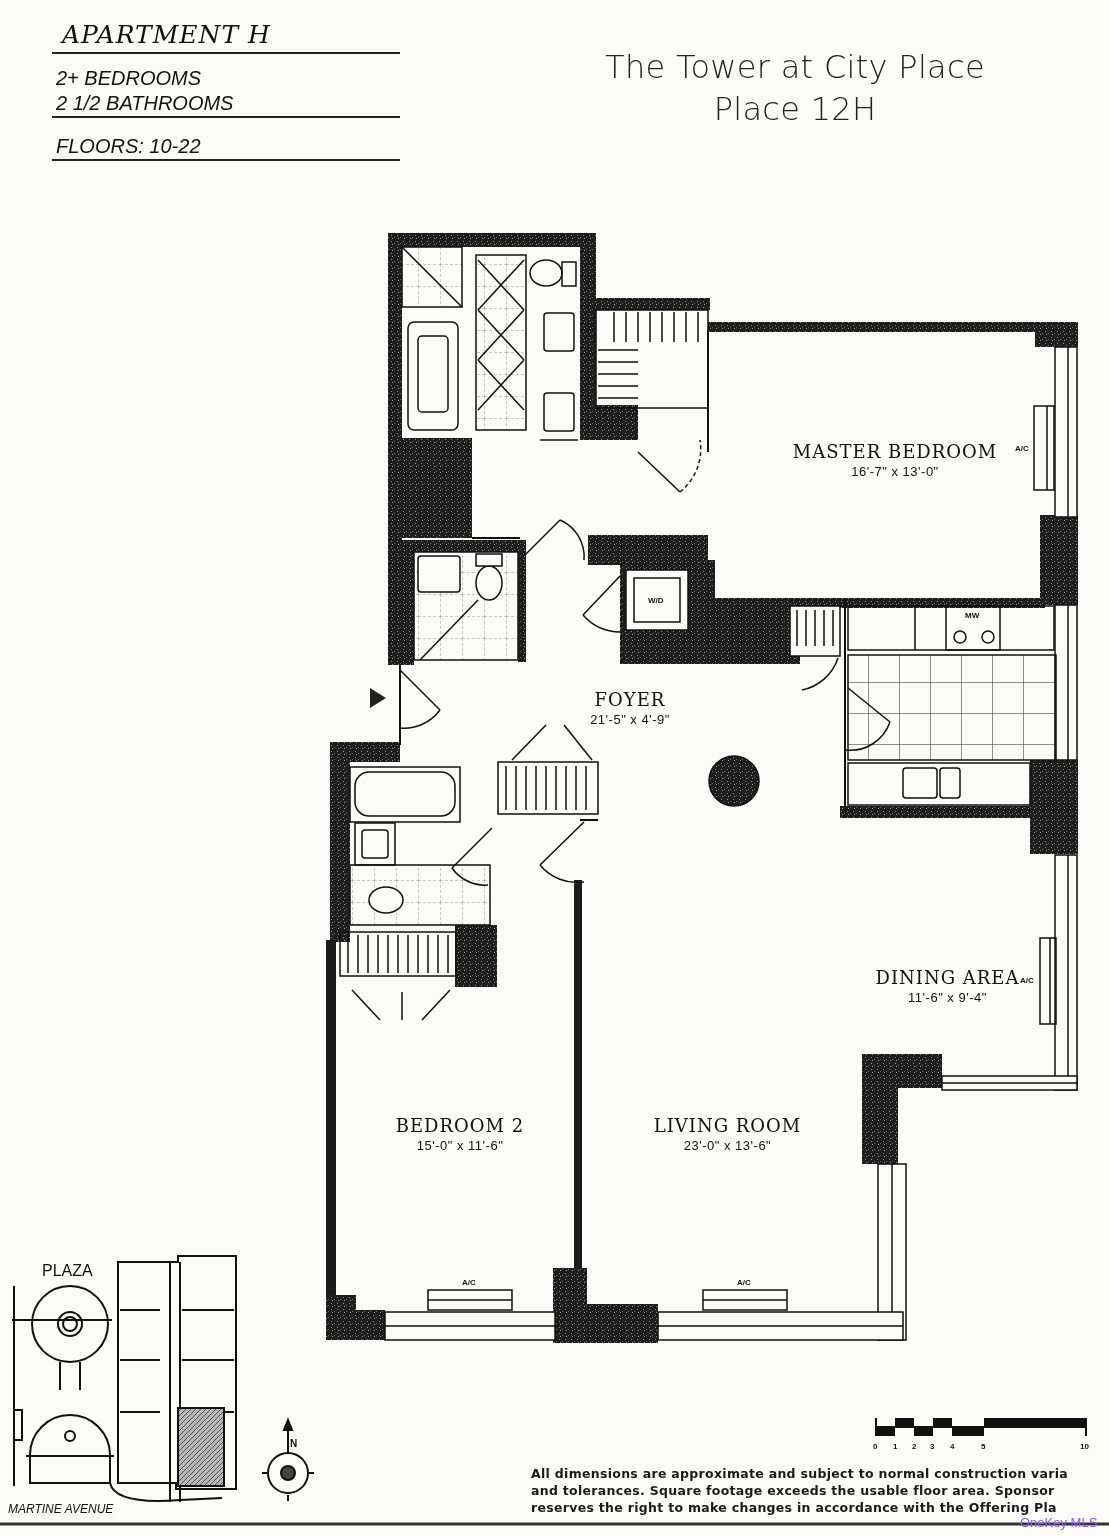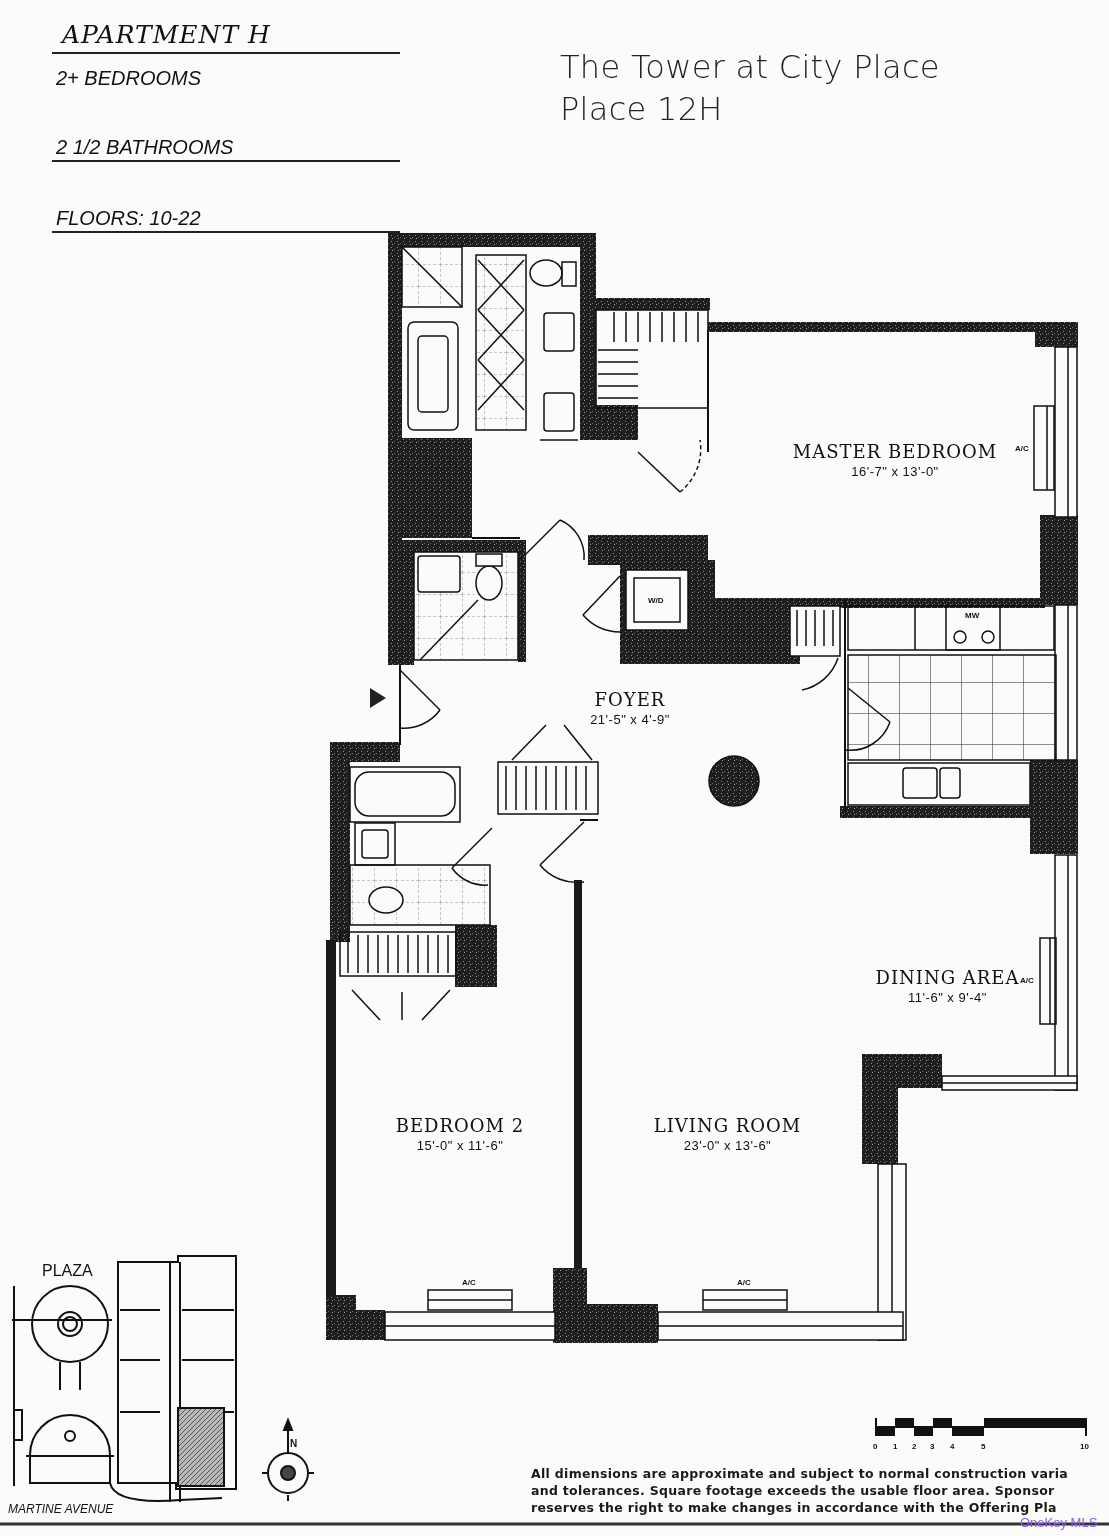--- a/index.html
+++ b/index.html
@@ -1,39 +1,39 @@
 <!DOCTYPE html>
 <html><head>
 <meta charset="utf-8">
 <style>
   html,body{margin:0;padding:0;}
   body{width:1109px;height:1536px;background:#fbfbfa;position:relative;overflow:hidden;font-family:"DejaVu Sans",sans-serif;color:#111;}
   .info-block{position:absolute;left:52px;top:16px;width:348px;font-style:italic;}
   .apt-title{font-family:"DejaVu Serif",serif;font-size:25px;letter-spacing:1px;padding-left:10px;height:36px;line-height:38px;border-bottom:2px solid #222;}
-  .info-row{font-family:"Liberation Sans",sans-serif;font-size:20px;padding-left:4px;line-height:25px;margin-top:44px;}
+  .info-row{font-family:"Liberation Sans",sans-serif;font-size:20px;padding-left:4px;line-height:25px;}
   .info-row.ruled{border-bottom:2px solid #222;}
-  .bld-title{position:absolute;left:560px;top:46px;width:470px;font-family:"DejaVu Sans",sans-serif;font-weight:300;font-size:32px;line-height:42px;color:#222;}
+  .bld-title{position:absolute;left:560px;top:46px;width:470px;text-align:center;font-family:"DejaVu Sans",sans-serif;font-weight:300;font-size:32px;line-height:42px;color:#222;}
   .bld-title div{letter-spacing:0.3px;}
   #plan{position:absolute;left:0;top:0;}
   .room-label{position:absolute;text-align:center;font-family:"DejaVu Serif",serif;font-size:18px;letter-spacing:1px;white-space:nowrap;line-height:20px;}
   .room-dim{display:block;font-family:"Liberation Sans",sans-serif;font-size:13px;letter-spacing:0.5px;}
   .small-label{position:absolute;font-family:"Liberation Sans",sans-serif;font-size:8px;font-weight:bold;}
   .disclaimer{position:absolute;left:531px;top:1465px;width:590px;font-family:"DejaVu Sans",sans-serif;font-weight:bold;font-size:12.5px;line-height:17px;white-space:nowrap;color:#1a1a1a;letter-spacing:0.3px;}
   .scale-label{position:absolute;font-family:"Liberation Sans",sans-serif;font-weight:bold;font-size:8px;top:1442px;}
   .site-label{position:absolute;font-family:"Liberation Sans",sans-serif;font-size:14px;margin-top:6px;}
   .watermark{position:absolute;left:1020px;top:1515px;font-family:"Liberation Sans",sans-serif;font-size:13px;color:#8b5cf6;}
 </style>
 </head>
 <body>
 
 <div class="info-block">
   <div class="apt-title">APARTMENT  H</div>
   <div class="info-row" style="margin-top:12px;">2+ BEDROOMS</div>
   <div class="info-row ruled">2 1/2 BATHROOMS</div>
-  <div class="info-row ruled" style="padding-top:0;">FLOORS: 10-22</div>
+  <div class="info-row ruled" style="padding-top:16px;">FLOORS: 10-22</div>
 </div>
 
 <div class="bld-title">
   <div>The Tower at City Place</div>
   <div>Place 12H</div>
 </div>
 
 <svg id="plan" width="1109" height="1536" viewBox="0 0 1109 1536">
   <defs>
     <pattern id="speckle" width="6" height="6" patternUnits="userSpaceOnUse">

